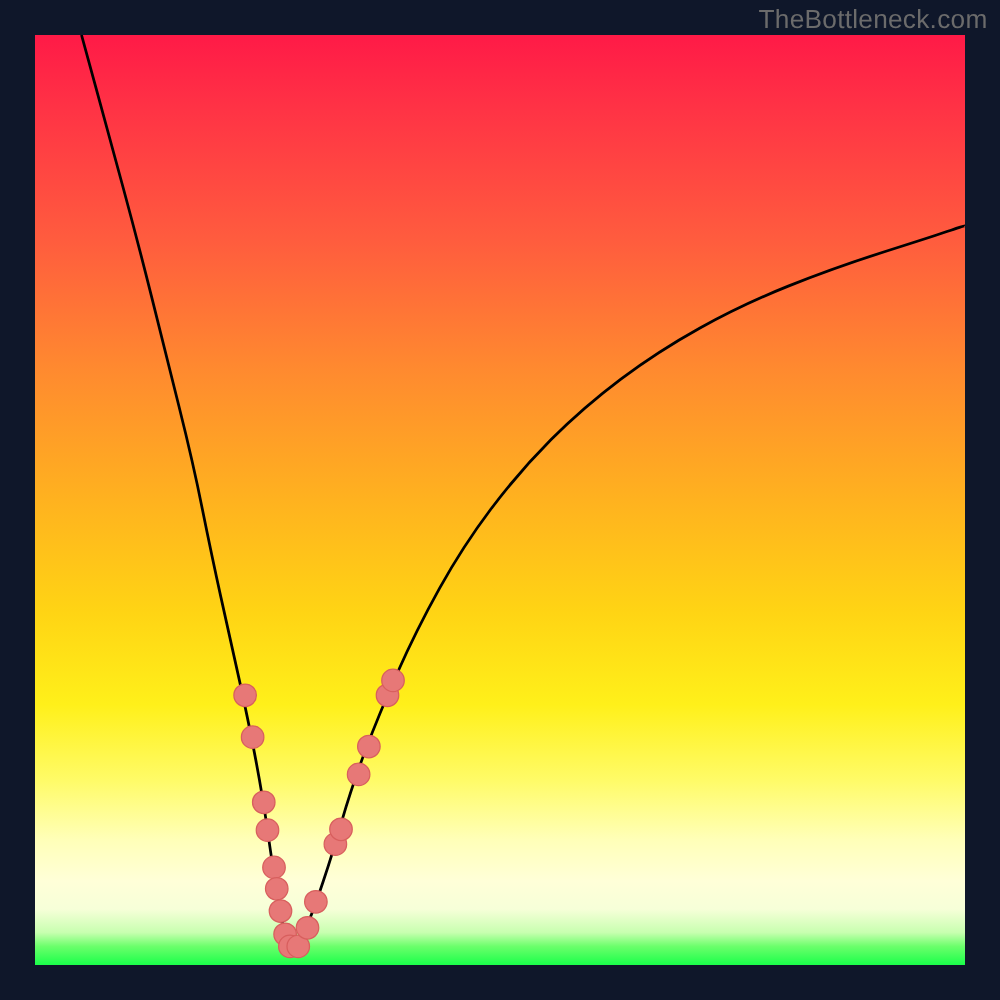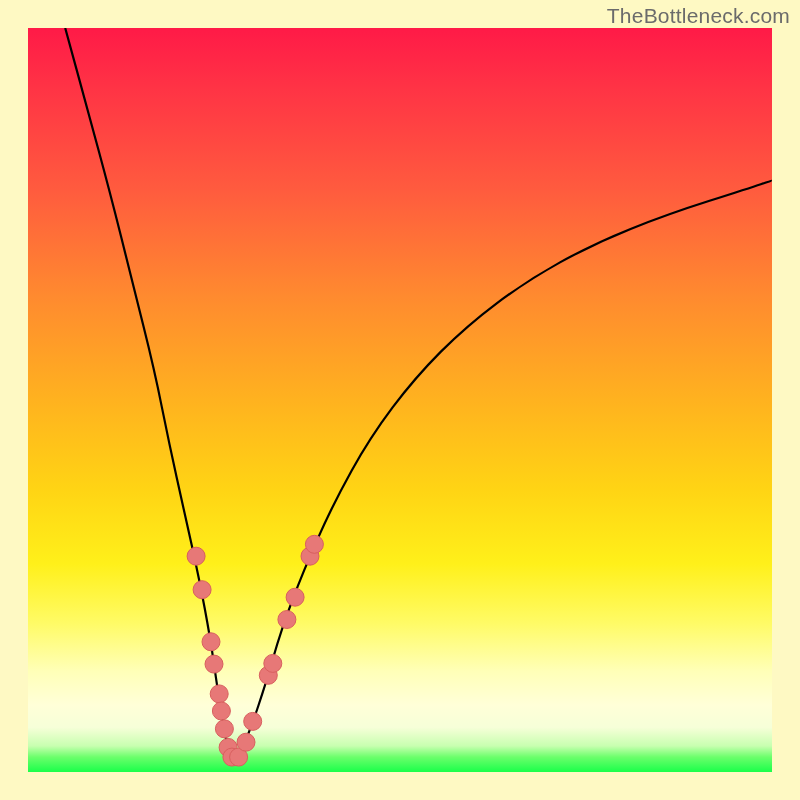--- a/index.html
+++ b/index.html
@@ -10,21 +10,21 @@
     overflow: hidden;
     background: #000;
     font-family: Arial, Helvetica, sans-serif;
   }
   .frame {
     position: absolute;
     left: 0;
     top: 0;
     width: 800px;
     height: 800px;
-    background: #fef9c3;
+    background: #0f172a;
   }
   .plot {
     position: absolute;
     left: 28px;
     top: 28px;
     width: 744px;
     height: 744px;
     
     background: linear-gradient(
       to bottom,

